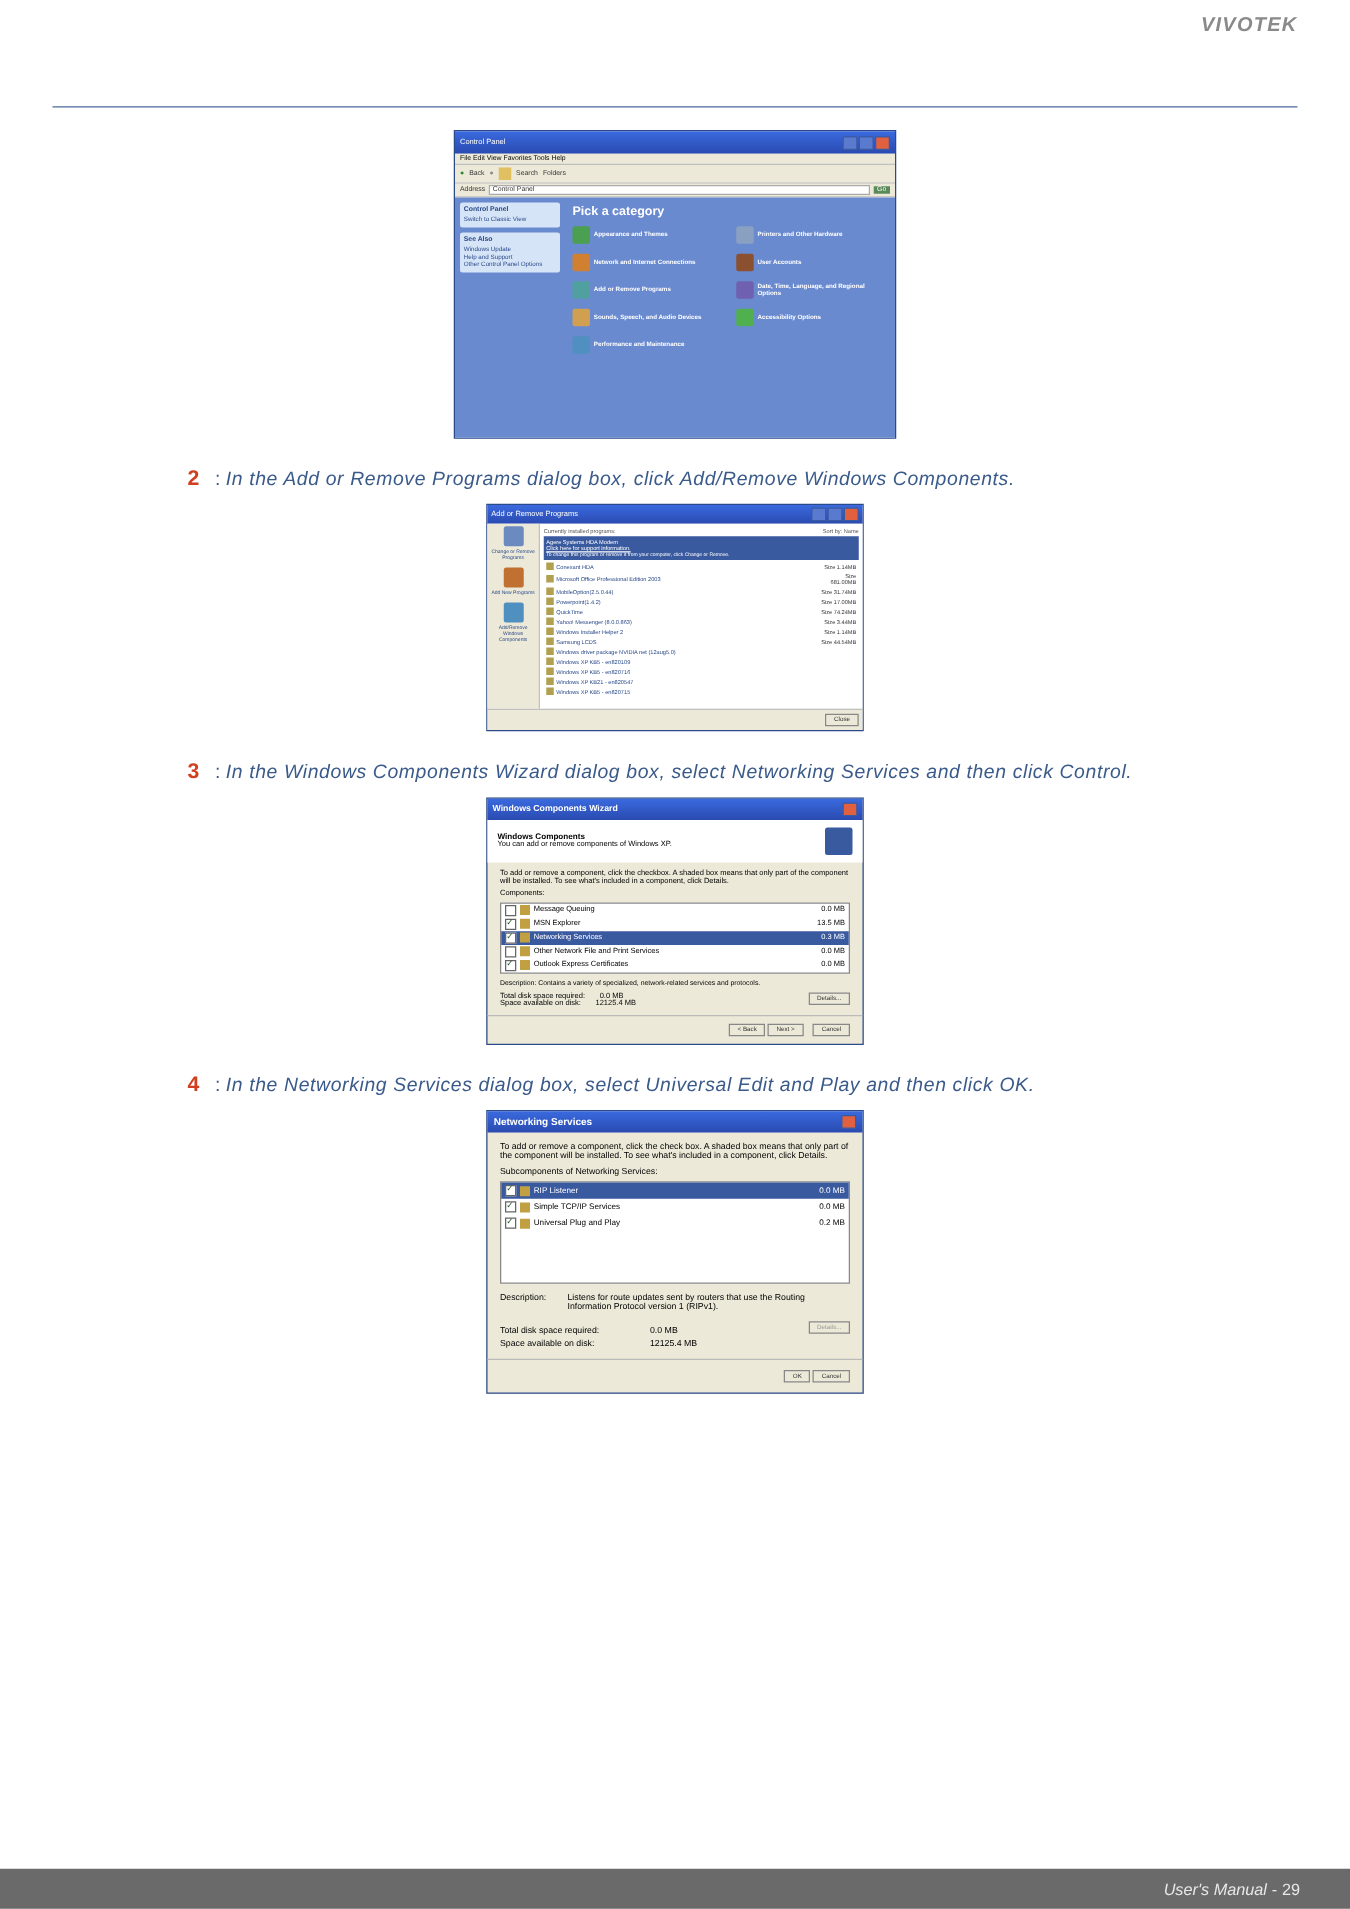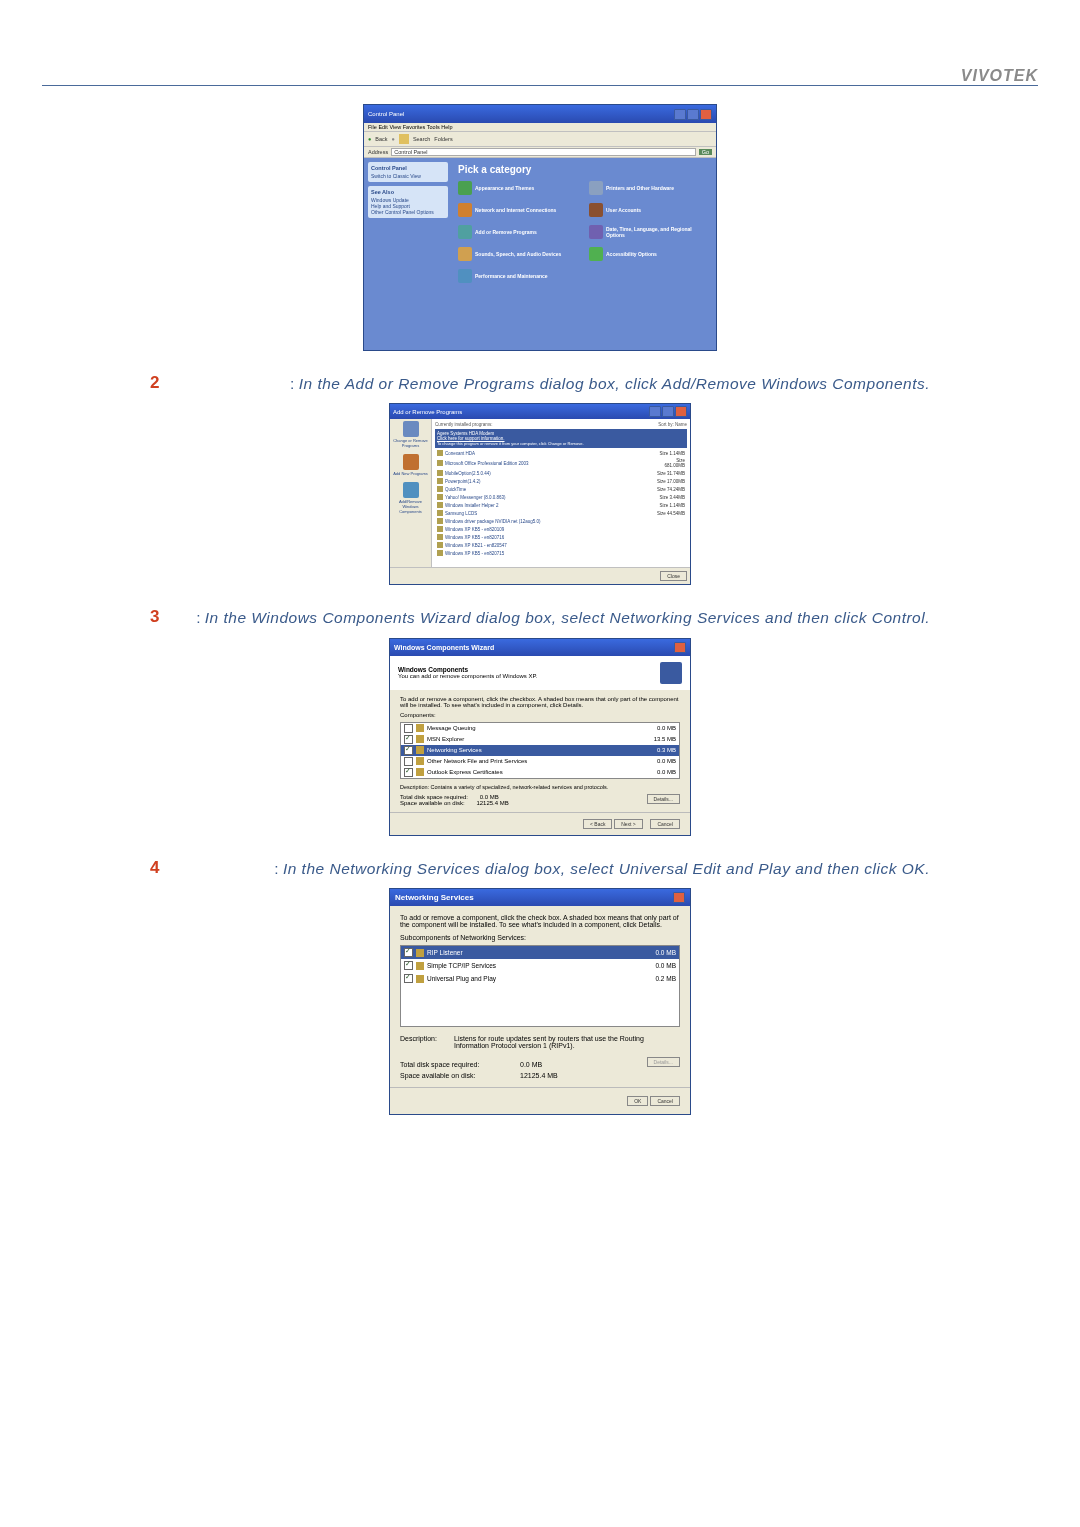--- a/index.html
+++ b/index.html
@@ -14,22 +14,22 @@
     height: 1527px;
     background: #ffffff;
     position: relative;
     box-sizing: border-box;
     box-shadow: 0 2px 6px rgba(0,0,0,0.15);
   }
   .header {
     height: 85px;
     display: flex;
     justify-content: flex-end;
-    align-items: flex-end;
-    padding: 24px 42px 0 0;
+    align-items: flex-start;
+    padding: 12px 42px 0 0;
     box-sizing: border-box;
   }
   .brand {
     color: #8a8a8a;
     font-weight: bold;
     font-style: italic;
     font-size: 16px;
     letter-spacing: 1px;
   }
   .divider {
@@ -54,21 +54,20 @@
     font-style: normal;
     font-size: 17px;
     width: 18px;
     flex: none;
     margin-right: 4px;
   }
   .step-text {
     flex: 1;
     line-height: 1.45;
     letter-spacing: 0.5px;
-    text-align: right;
   }
   .step-text .noitalic {
     font-style: normal;
     letter-spacing: 0;
   }
   .figure {
     display: flex;
     justify-content: center;
     margin-top: 8px;
   }
@@ -799,13 +798,17 @@
         </div>
         <div class="ns-btns">
           <span class="btn-gray">OK</span>
           <span class="btn-gray">Cancel</span>
         </div>
       </div>
     </div>
 
   </div>
 
+  <div class="page-footer">
+    <span>User's Manual - </span>
+    <span class="page-num">29</span>
+  </div>
 </div>
 
 </body></html>

